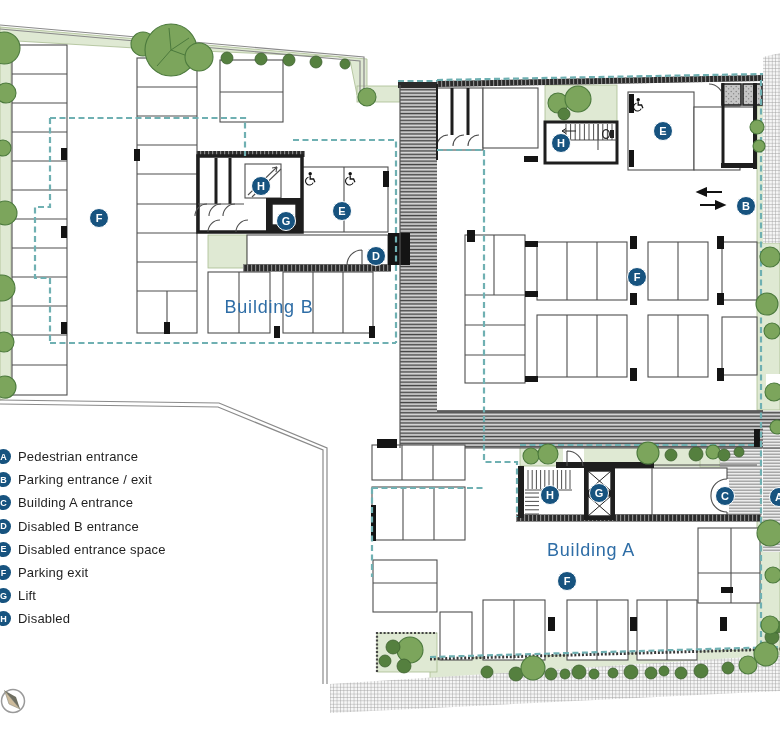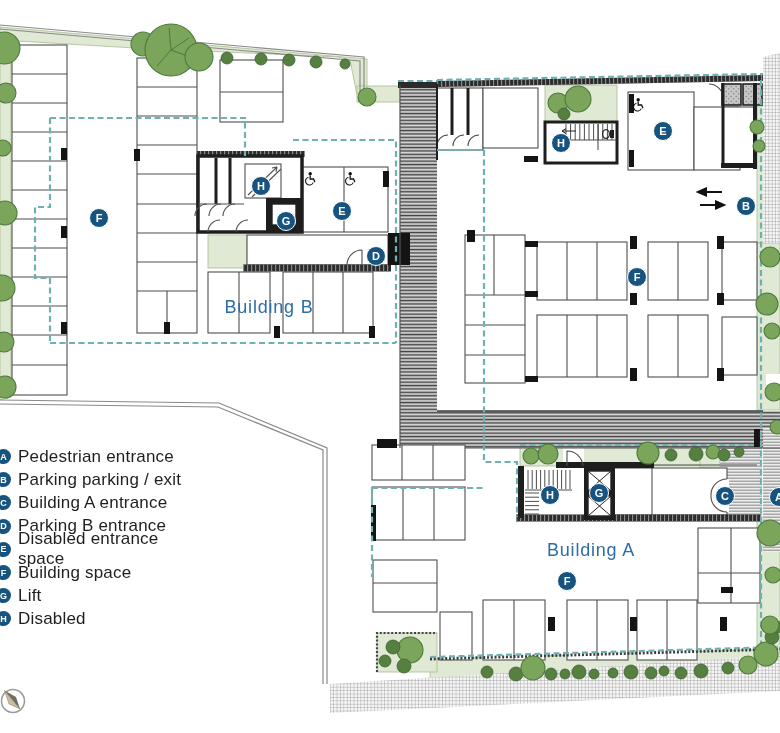--- a/index.html
+++ b/index.html
@@ -16,21 +16,21 @@
   .bush{fill:#55803f;stroke:#3d6130;stroke-width:0.8;}
   .teal{stroke:#6fb0b2;stroke-width:2.2;fill:none;stroke-dasharray:6 3.5;}
   .bnd{stroke:#8a8a8a;stroke-width:1.2;fill:none;}
   .tread{stroke:#3a3a3a;stroke-width:0.9;}
   
   .legend{position:absolute;left:0;top:445px;width:190px;}
   .lg-row{display:flex;align-items:center;height:23.2px;}
   .lg-badge{display:inline-flex;align-items:center;justify-content:center;
     width:15px;height:15px;border-radius:50%;background:#17537f;color:#fff;
     font-size:9px;font-weight:bold;margin-left:-4px;flex:0 0 15px;}
-  .lg-label{margin-left:7px;font-size:17px;color:#1f1f1f;letter-spacing:.2px;}
+  .lg-label{margin-left:7px;font-size:13px;color:#1f1f1f;letter-spacing:.2px;}
   .bldg-label{font-size:18px;fill:#2e6da6;letter-spacing:.8px;}
   .marker-letter{font-size:11px;font-weight:bold;fill:#ffffff;}
 </style>
 </head>
 <body>
 
 <div class="stage">
 <svg width="780" height="733" viewBox="0 0 780 733">
   <defs>
     <pattern id="pHL" width="4" height="3.4" patternUnits="userSpaceOnUse">
@@ -417,37 +417,37 @@
       </g>
 </svg>
 
 <div class="legend" id="legend">
   <div class="lg-row">
     <span class="lg-badge">A</span>
     <span class="lg-label">Pedestrian entrance</span>
   </div>
   <div class="lg-row">
     <span class="lg-badge">B</span>
-    <span class="lg-label">Parking parking / exit</span>
+    <span class="lg-label">Parking entrance / exit</span>
   </div>
   <div class="lg-row">
     <span class="lg-badge">C</span>
     <span class="lg-label">Building A entrance</span>
   </div>
   <div class="lg-row">
     <span class="lg-badge">D</span>
-    <span class="lg-label">Parking B entrance</span>
+    <span class="lg-label">Disabled B entrance</span>
   </div>
   <div class="lg-row">
     <span class="lg-badge">E</span>
     <span class="lg-label">Disabled entrance space</span>
   </div>
   <div class="lg-row">
     <span class="lg-badge">F</span>
-    <span class="lg-label">Building space</span>
+    <span class="lg-label">Parking exit</span>
   </div>
   <div class="lg-row">
     <span class="lg-badge">G</span>
     <span class="lg-label">Lift</span>
   </div>
   <div class="lg-row">
     <span class="lg-badge">H</span>
     <span class="lg-label">Disabled</span>
   </div>
 </div>

